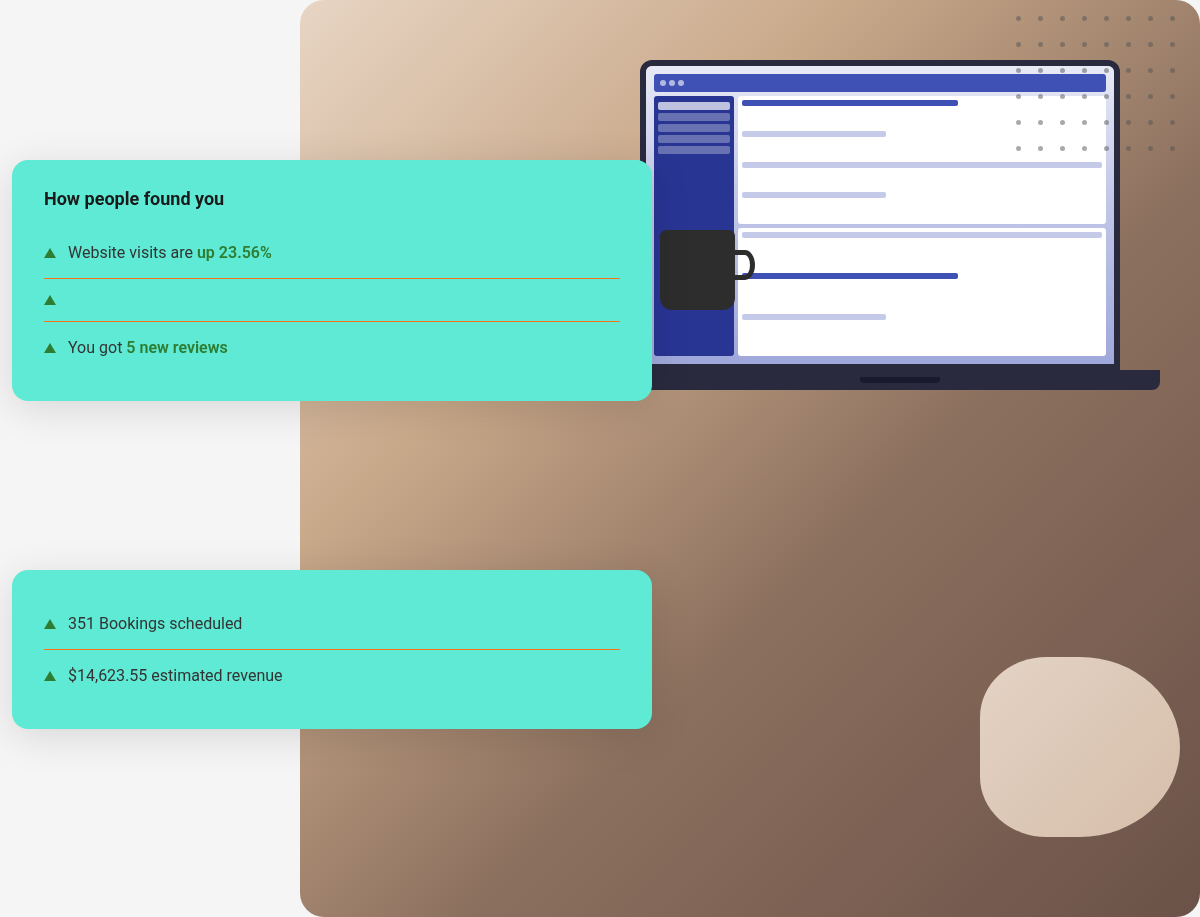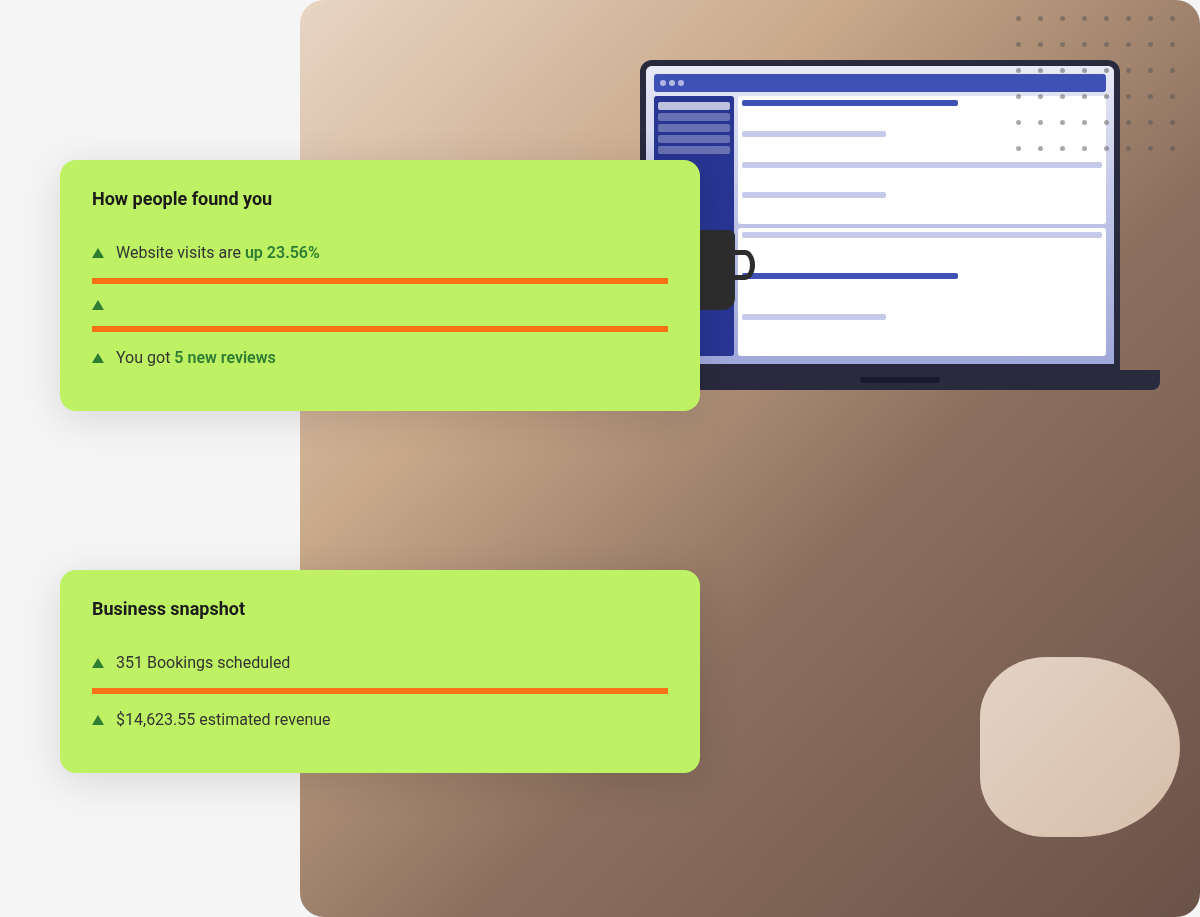--- a/index.html
+++ b/index.html
@@ -203,26 +203,25 @@
     .dot {
       width: 5px;
       height: 5px;
       background: #555;
       border-radius: 50%;
     }
 
     
     .card {
       position: absolute;
-      background: #bef264;
+      background: #5eead4;
       border-radius: 16px;
       padding: 28px 32px;
       box-shadow: 0 8px 40px rgba(0,0,0,0.12);
       width: 640px;
-      margin-left: 48px;
     }
 
     .card-top {
       top: 160px;
       left: 12px;
     }
 
     .card-bottom {
       top: 570px;
       left: 12px;
@@ -233,21 +232,21 @@
       font-weight: 700;
       color: #1a1a1a;
       margin-bottom: 18px;
     }
 
     .stat-item {
       display: flex;
       align-items: center;
       gap: 12px;
       padding: 16px 0;
-      border-bottom: 6px solid #f97316;
+      border-bottom: 1px solid #f97316;
       font-size: 16px;
       color: #333;
     }
 
     .stat-item:last-child {
       border-bottom: none;
     }
 
     .arrow-up {
       width: 0;
@@ -388,21 +387,20 @@
 
     <div class="stat-item">
       <div class="arrow-up"></div>
       <span class="stat-text">
         You got <span class="highlight">5 new reviews</span>
       </span>
     </div>
   </div>
 
   <div class="card card-bottom">
-    <div class="card-title">Business snapshot</div>
 
 
     <div class="stat-item">
       <div class="arrow-up"></div>
       <span class="stat-text">351 Bookings scheduled</span>
     </div>
 
     <div class="stat-item">
       <div class="arrow-up"></div>
       <span class="stat-text">$14,623.55 estimated revenue</span>

